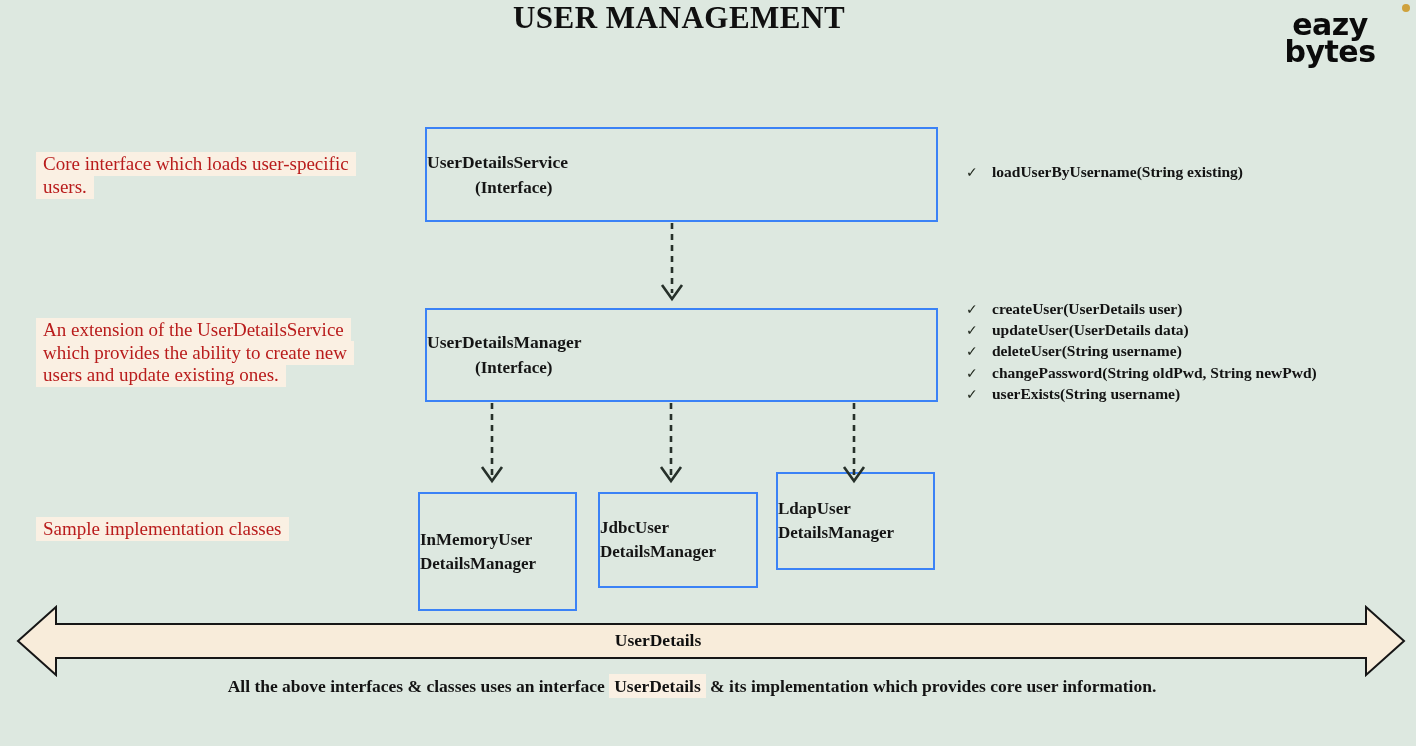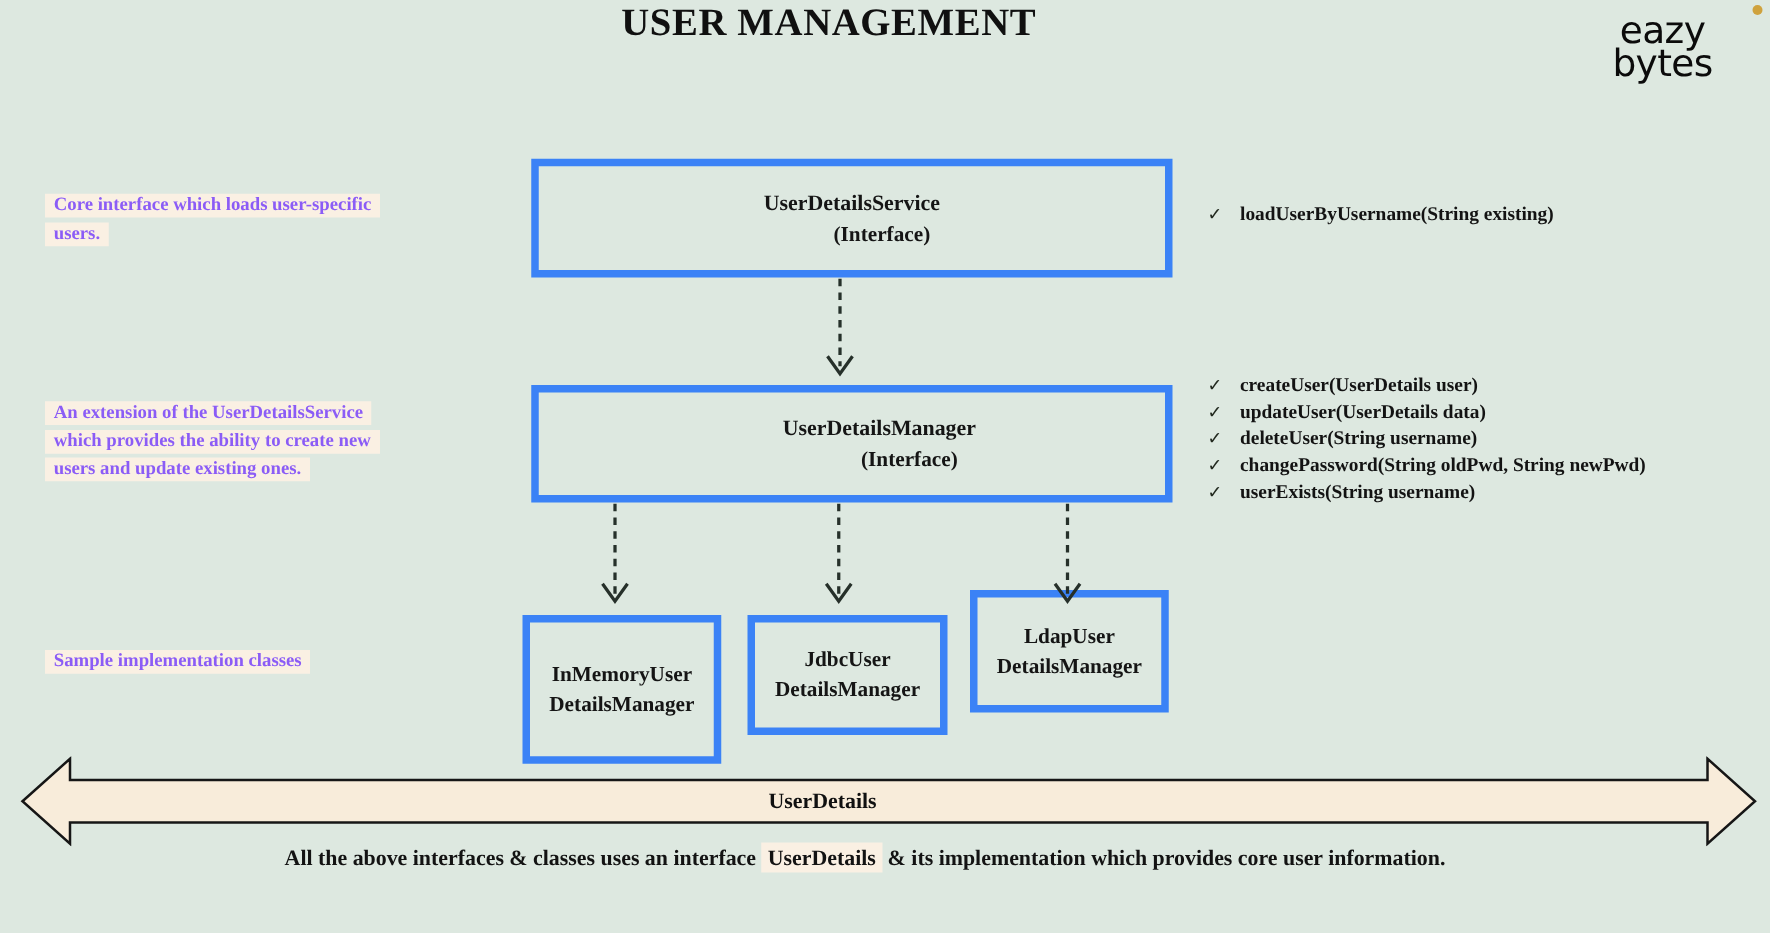--- a/index.html
+++ b/index.html
@@ -7,35 +7,35 @@
   body {
     position:relative;
     background:#dde8e0;
     font-family:"Liberation Serif", serif;
     color:#151515;
     overflow:hidden;
   }
   .abs { position:absolute; }
 
   
-  .title-wrap { left:0; top:8; width:1326px; text-align:center; }
+  .title-wrap { left:16px; top:8; width:1326px; text-align:center; }
   .page-title { font-size:31px; font-weight:bold; letter-spacing:.5px; color:#101010; }
   .page-subtitle { font-size:18px; font-weight:bold; letter-spacing:2.6px; margin-top:3px; color:#101010; }
   .logo { left:1280px; top:11px; width:100px; text-align:center;
-          font-family:"DejaVu Sans", sans-serif; font-weight:normal;
+          font-family:"DejaVu Sans", sans-serif; font-weight:bold;
           font-size:30px; line-height:27px; letter-spacing:-.5px; color:#0b0b0b; }
   .brand-dot { left:1402px; top:4px; width:8px; height:8px; border-radius:50%; background:#cfa23d; }
 
   
-  .note { font-size:15px; font-weight:bold; line-height:22.6px; color:#8b5cf6; white-space:nowrap; }
+  .note { font-size:19px; font-weight:normal; line-height:22.6px; color:#b91c1c; white-space:nowrap; }
   .hl { background:#faf0e3; padding:1px 7px 2px 7px; }
 
   
-  .box { border:6px solid #3b82f6; display:flex; flex-direction:column;
-         align-items:center; justify-content:center; text-align:center; }
+  .box { border:2px solid #3b82f6; display:flex; flex-direction:column;
+         align-items:flex-start; justify-content:center; text-align:center; }
   .box-name { font-size:17.5px; font-weight:bold; line-height:25px; }
   .box-type { font-size:17px; font-weight:bold; line-height:25px;margin-left:48px; }
   .impl-line { font-size:17px; font-weight:bold; line-height:24px; }
 
   
   .methods { }
   .m-row { display:flex; align-items:center; height:21.4px; }
   .check { font-family:"DejaVu Sans", sans-serif; font-size:14px; font-weight:bold;
            color:#22291f; width:26px; flex:0 0 26px; }
   .m-text { font-size:15.5px; font-weight:bold; white-space:nowrap; color:#131313; }
@@ -74,21 +74,21 @@
   <span class="hl">users and update existing ones.</span>
 </div>
 <div class="abs note" style="left:36px; top:518px;">
   <span class="hl">Sample implementation classes</span><br>
 </div>
 
 <div class="abs box" style="left:425px; top:127px; width:513px; height:95px;">
   <div class="box-name">UserDetailsService</div>
   <div class="box-type">(Interface)</div>
 </div>
-<div class="abs box" style="left:425px; top:308px; width:513px; height:94px;padding-left:44px;">
+<div class="abs box" style="left:425px; top:308px; width:513px; height:94px;">
   <div class="box-name">UserDetailsManager</div>
   <div class="box-type">(Interface)</div>
 </div>
 
 <div class="abs box" style="left:418px; top:492px; width:159px; height:119px;">
   <div class="impl-line">InMemoryUser</div>
   <div class="impl-line">DetailsManager</div>
 </div>
 <div class="abs box" style="left:598px; top:492px; width:160px; height:96px;">
   <div class="impl-line">JdbcUser</div>

